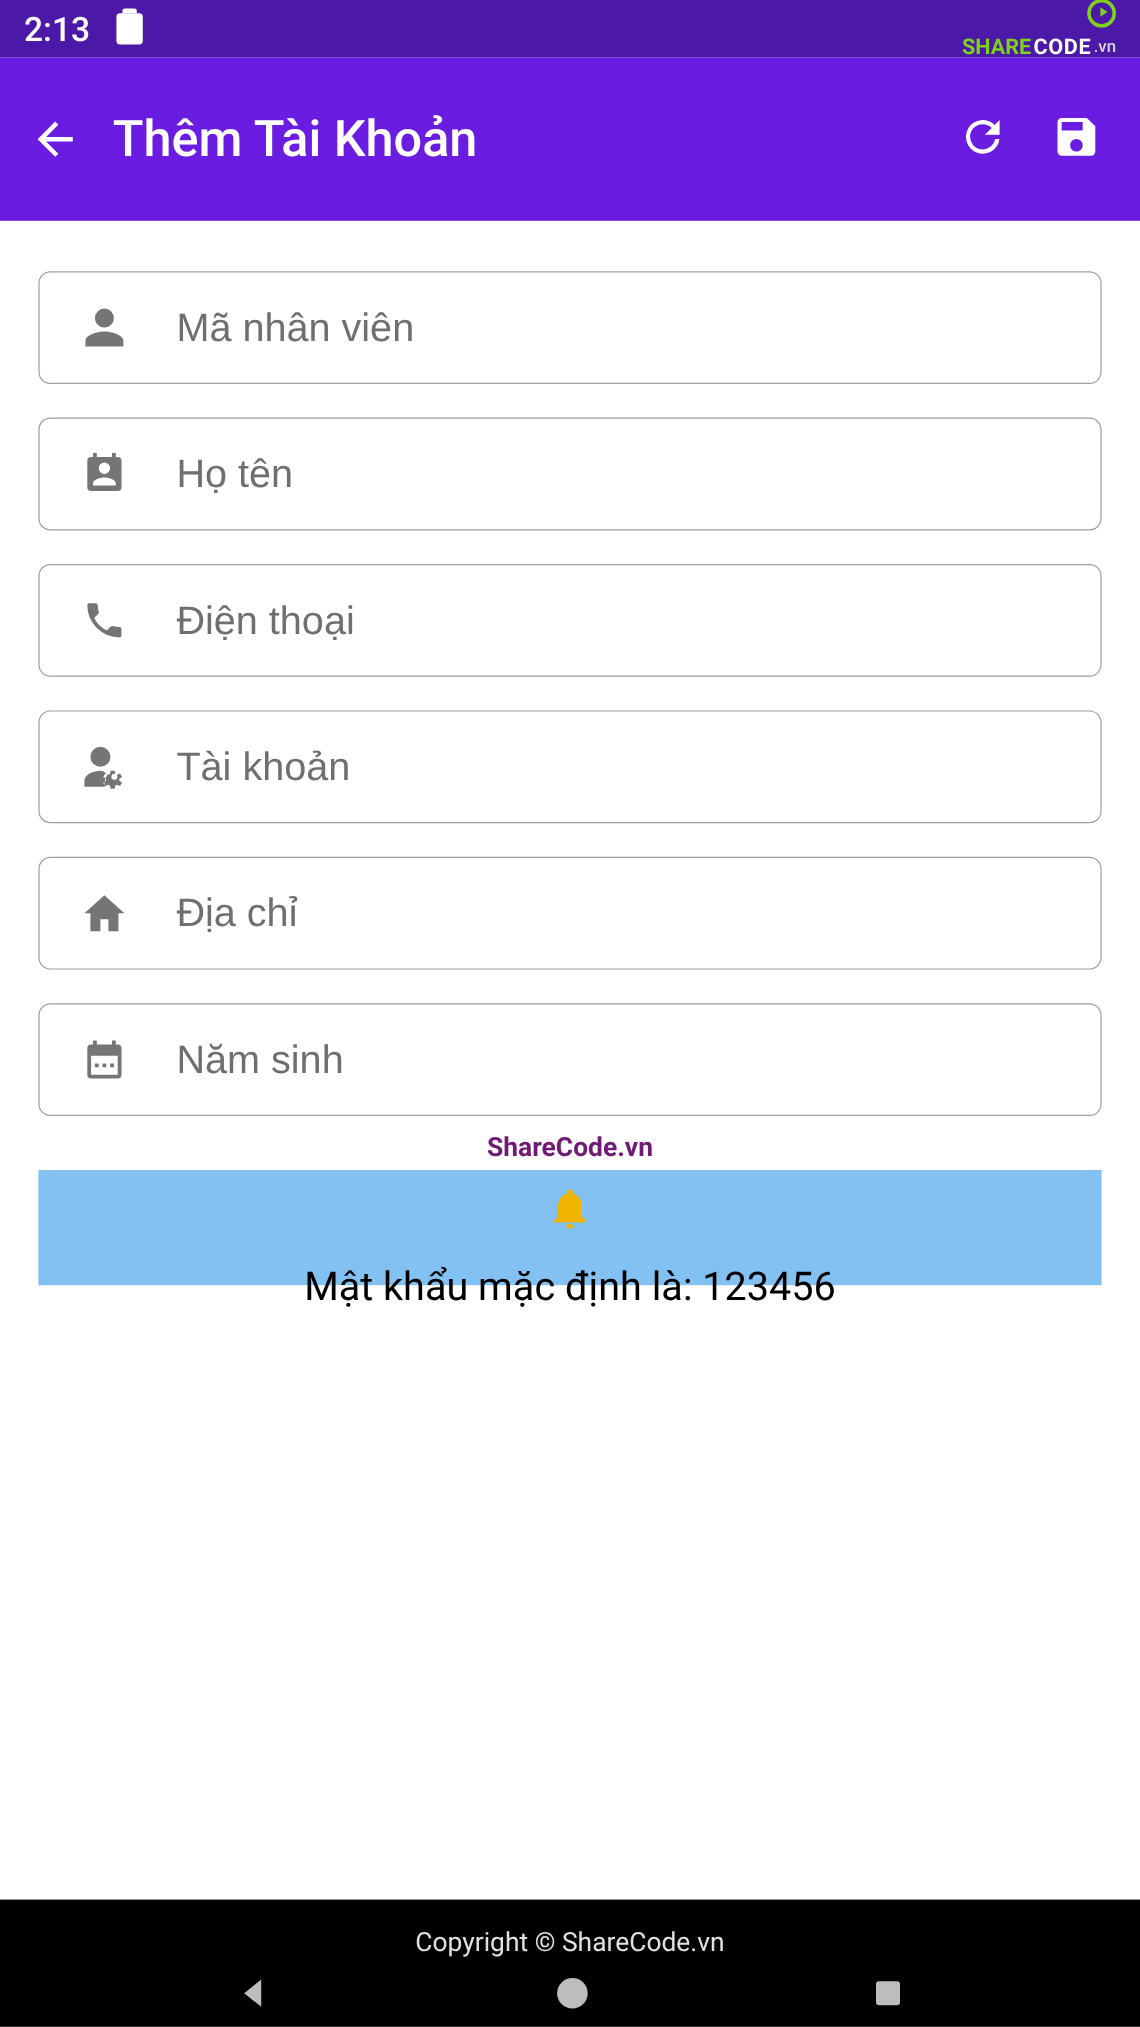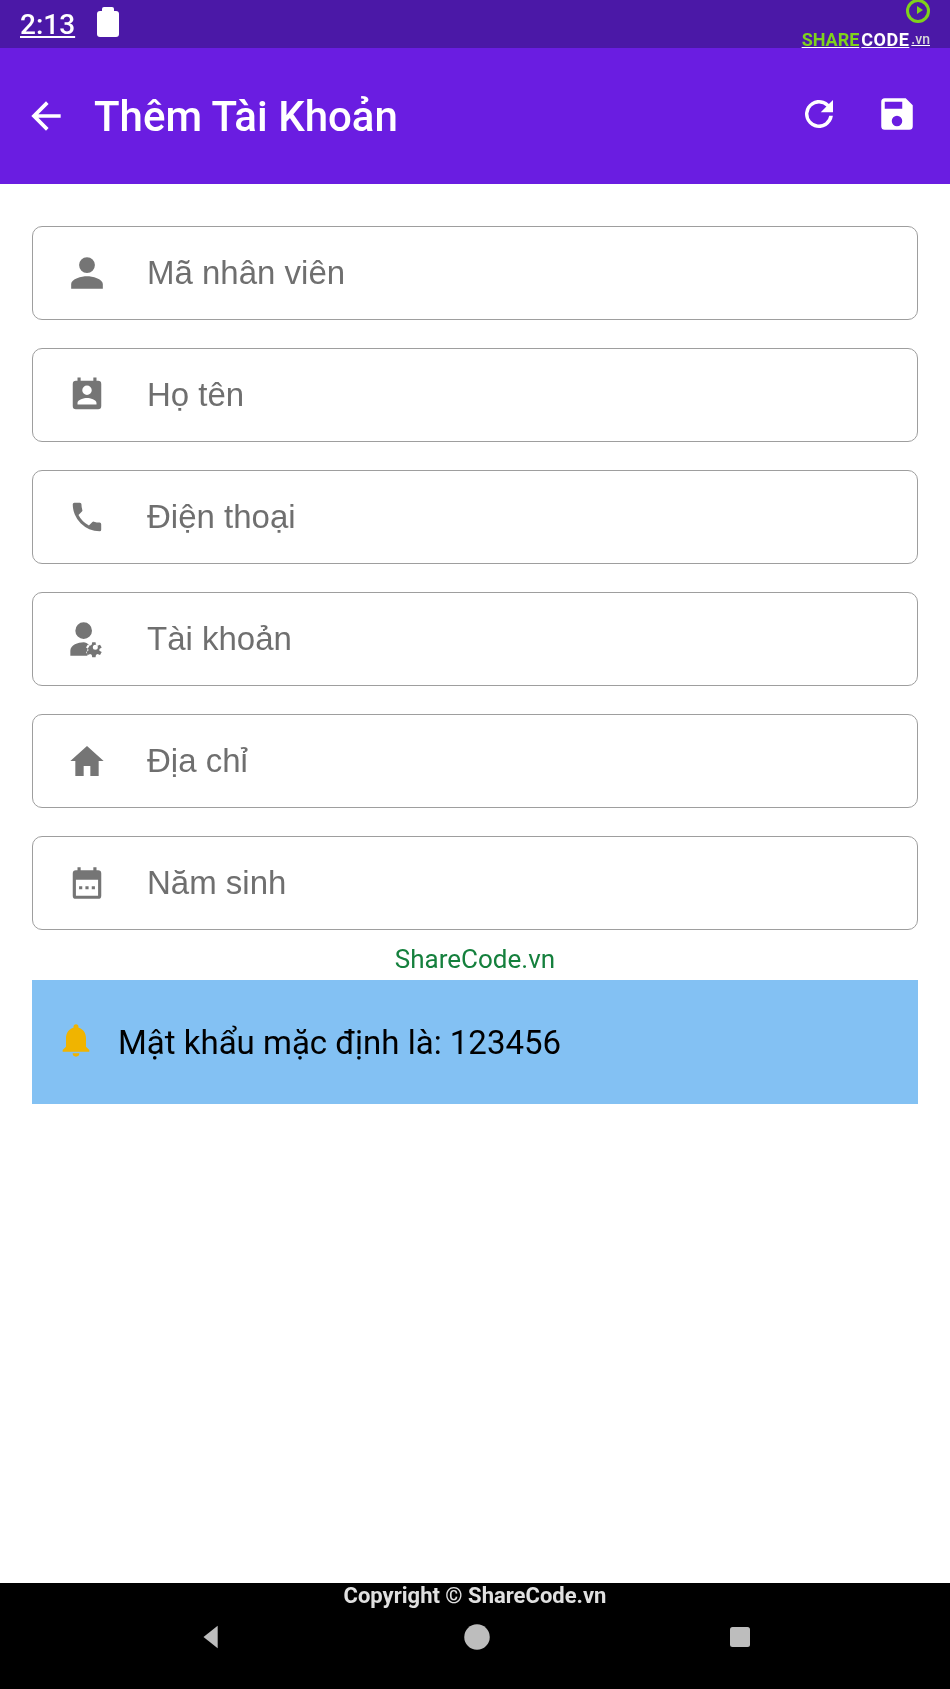--- a/index.html
+++ b/index.html
@@ -8,21 +8,20 @@
   .status-bar {
     height: 48px;
     background: #4b18a7;
     display: flex;
     align-items: center;
     padding: 0 20px;
     color: #fff;
     font-size: 28px;
     font-weight: 500;
     justify-content: space-between;
-    text-decoration: underline;
   }
   .status-left { display: flex; align-items: center; gap: 22px; }
   .status-left .sd-icon { width: 22px; height: 26px; background: #fff; border-radius: 3px; position: relative; }
   .status-left .sd-icon::after { content:''; position:absolute; top:-4px; left:5px; width:12px; height:4px; background:#fff; border-radius:2px 2px 0 0;}
   .status-right { display:flex; align-items:flex-end; gap:6px;flex-direction:column; }
   .sharecode-logo { font-size: 18px; color: #fff; display:flex; align-items:center; gap:2px; }
   .sharecode-logo .green { color:#7fd21c; font-weight:700; }
   .sharecode-logo .white { color:#fff; font-weight:700; letter-spacing:0.5px; }
   .sharecode-logo .vn { color:#d8d8d8; font-size:14px; }
   .circ-icon {
@@ -62,41 +61,42 @@
     outline: none;
     font-size: 33px;
     color: #212121;
     flex:1;
     background: transparent;
     margin-left: 32px;
   }
   .field input::placeholder { color:#6f6f6f; }
 
   .watermark {
-    text-align:center; color:#15803d; font-size:26px; margin-top:-14px; margin-bottom:6px;
+    text-align:center; color:#701a75; font-size:22px; margin-top:-14px; margin-bottom:6px;font-weight:bold;
   }
 
   .notice {
     background:#83c1f3;
     margin: 6px 0 0 0;
-    height: 124px;
+    height: 96px;
     display:flex; align-items:center;
     padding: 12px 24px;
     gap: 22px;
+    flex-direction: column;
   }
   .notice .bell svg { fill:#f0b400; }
   .notice .txt { font-size: 33px; color:#000; }
 
   .footer {
     position:absolute; bottom:0; left:0; right:0;
     height: 106px;
     background:#000;
     color:#fff;
   }
-  .footer .copy { text-align:center; font-size:22px; font-weight:700; padding-top:0; color:#e0e0e0;}
+  .footer .copy { text-align:center; font-size:22px; font-weight:400; padding-top:24px; color:#e0e0e0;}
   .navbar {
     height: 62px;
     display:flex; align-items:center; justify-content:space-around;
     padding: 0 80px;
   }
   .navbar .nb svg { fill:#bdbdbd; }
 </style>
 </head>
 <body>
 

